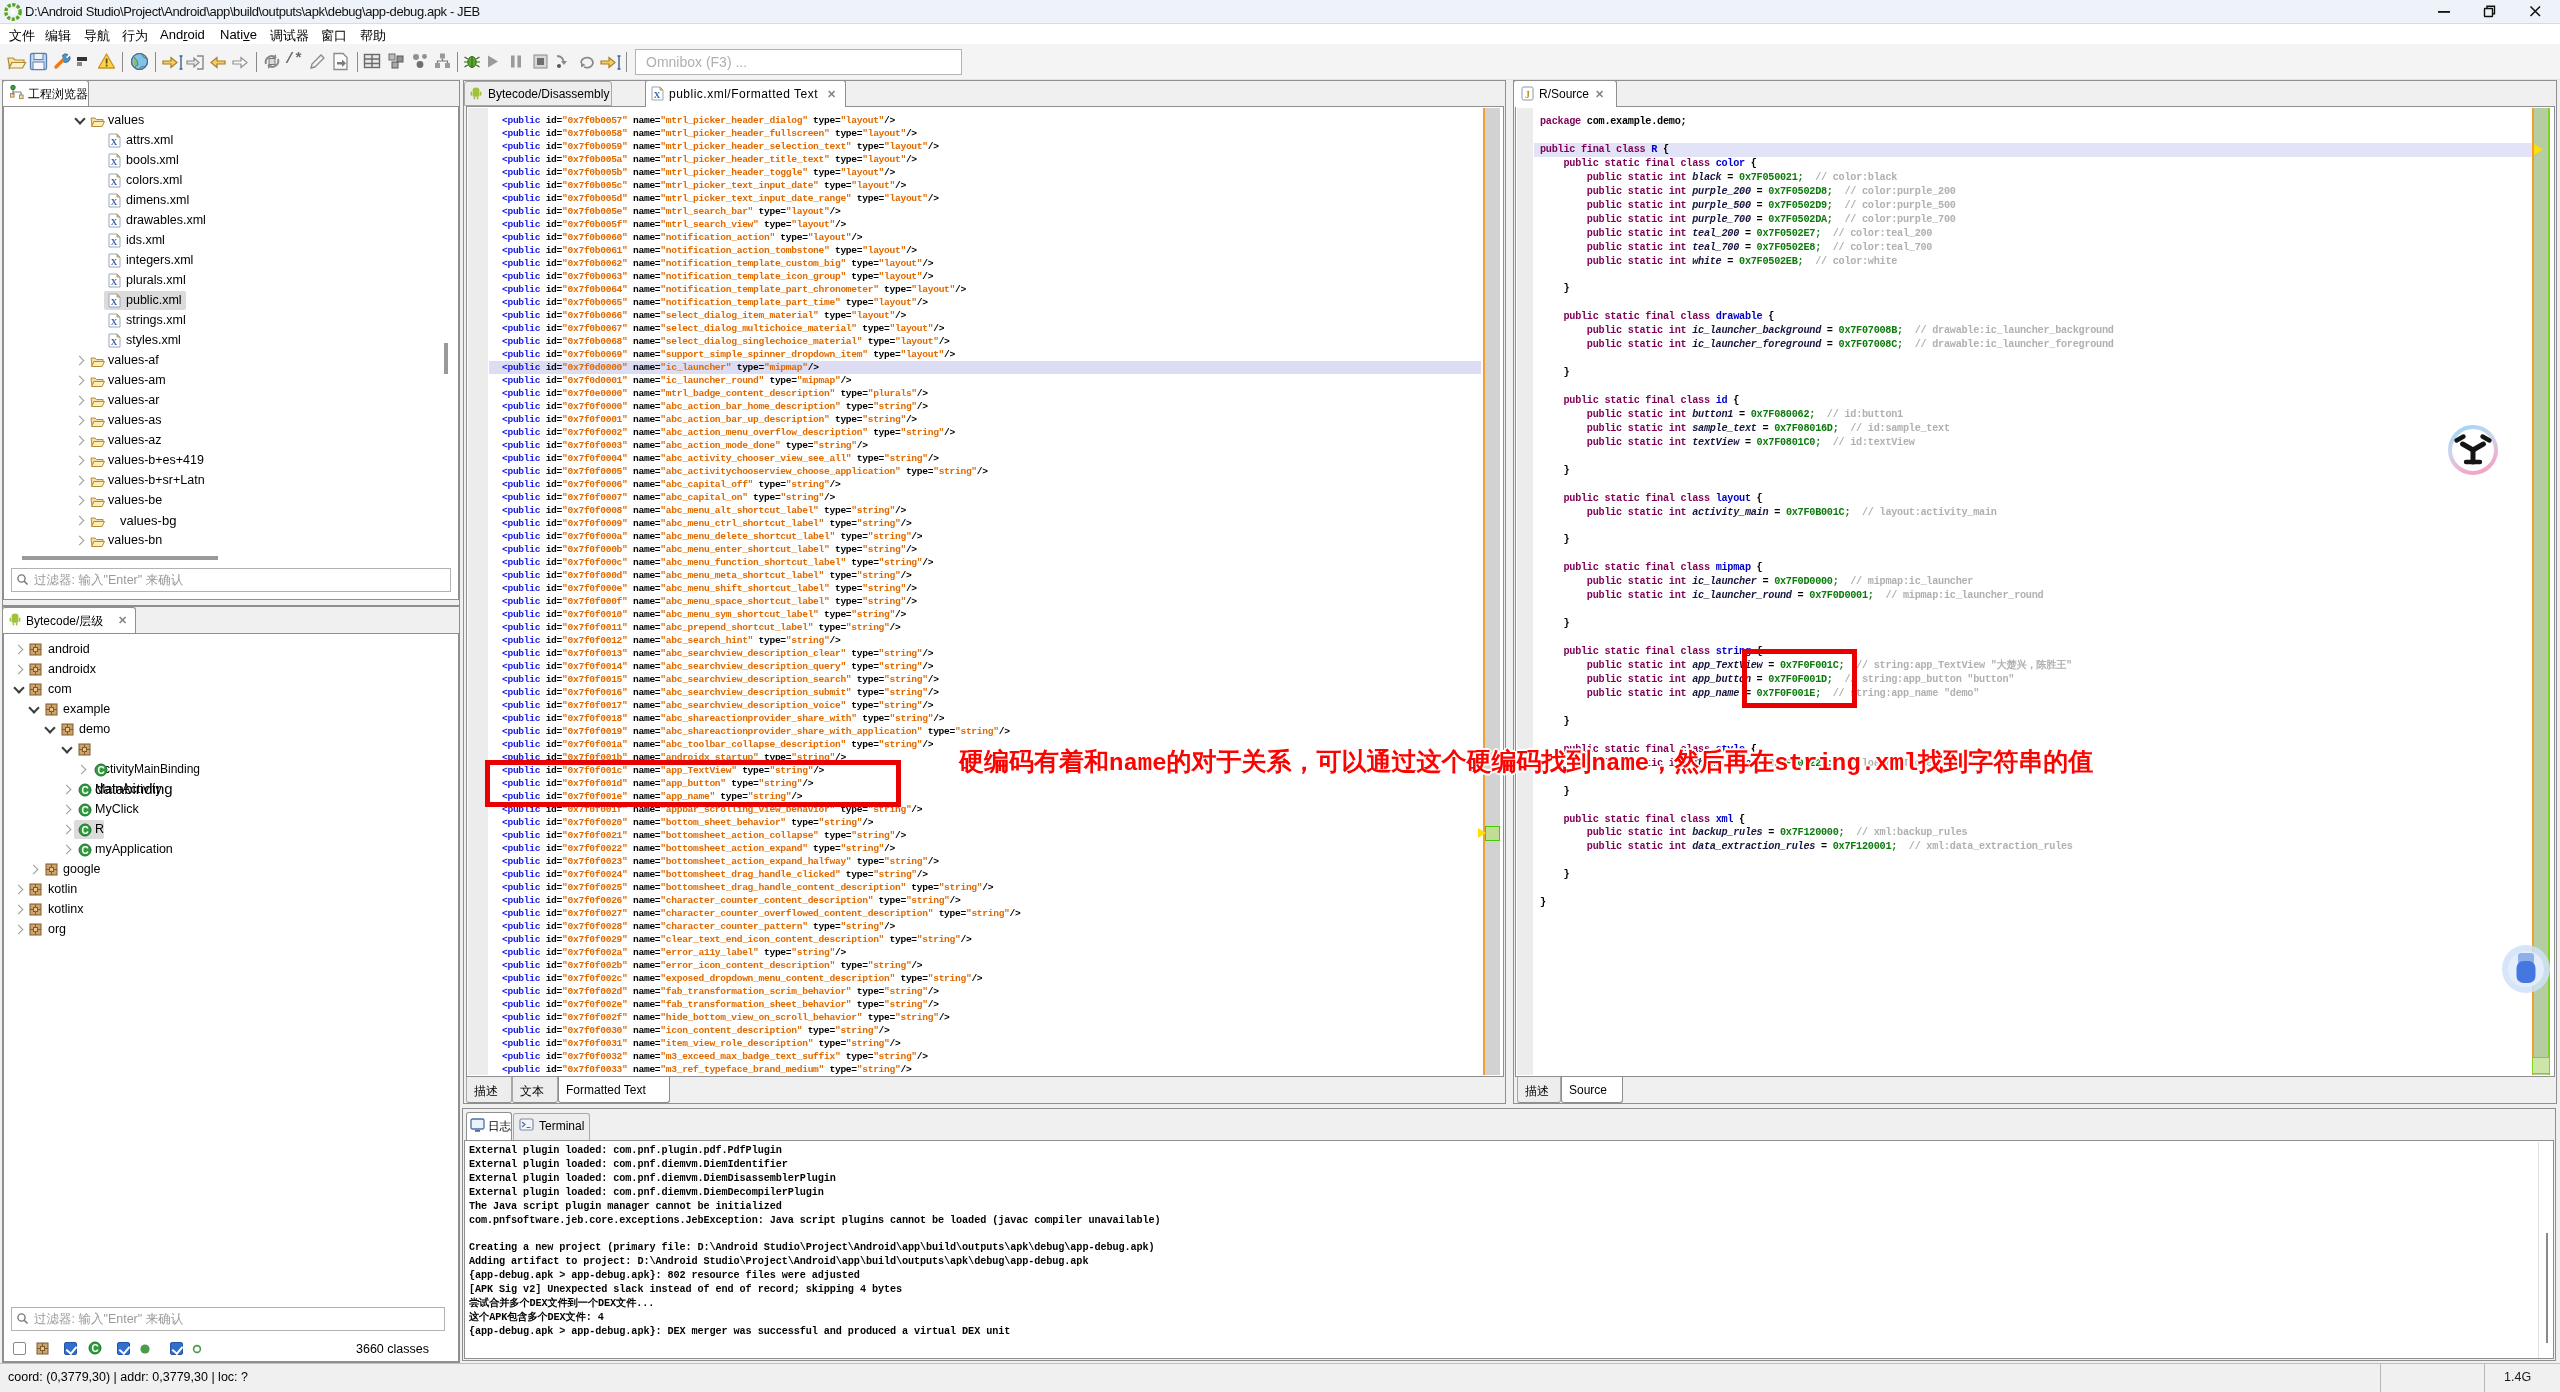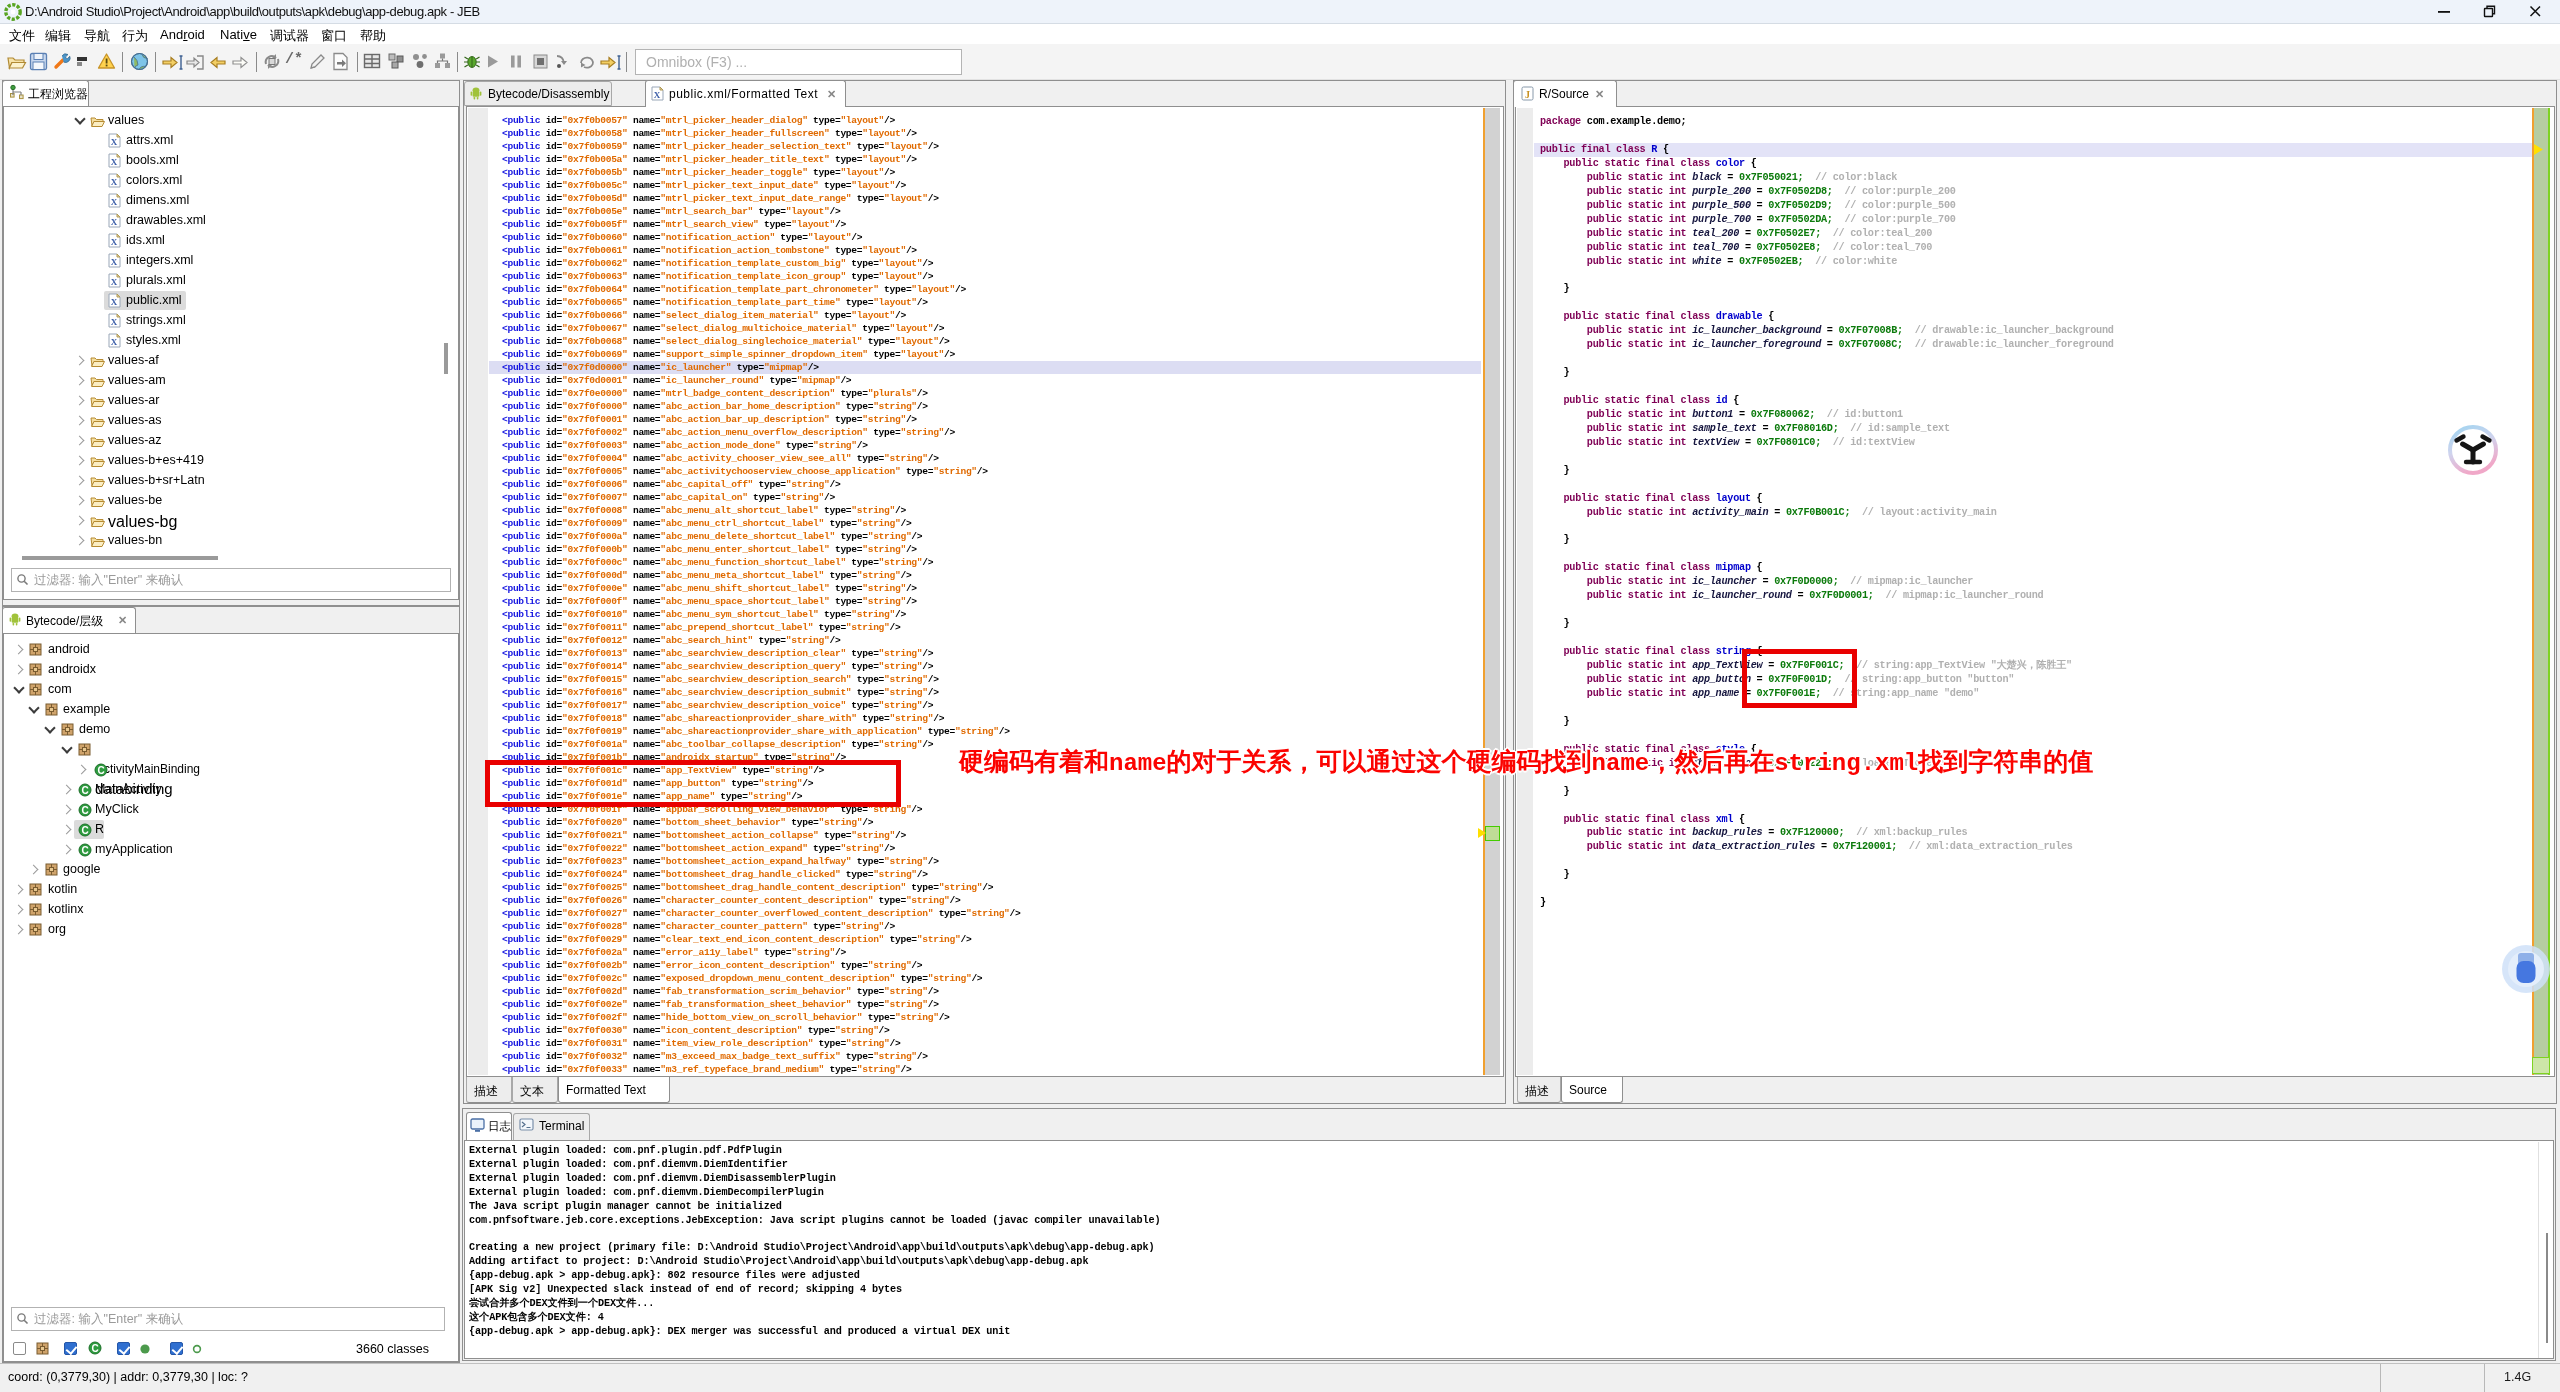--- a/index.html
+++ b/index.html
@@ -343,21 +343,21 @@
     <path d="M4 6.5 h10.5 L12 11.5 H1.6 Z" fill="#fbeec3" stroke="#b68b32" stroke-width="1"></path>
   </svg>
 <div class="abs" style="left:108px;top:493px;font-size:12.5px">values-be</div>
 <div class="trow" style="left:0;top:511px;width:440px">
     <span class="chev-r" style="left:76px;top:6px"></span>
   </div>
 <svg class="abs" style="left:90px;top:515px;z-index:5" width="15" height="12.0" viewBox="0 0 15 12.0">
     <path d="M1 3 h4 l1.5 1.5 H13 v2 H4 L2 11 Z" fill="#f5dfa0" stroke="#b68b32" stroke-width="1"></path>
     <path d="M4 6.5 h10.5 L12 11.5 H1.6 Z" fill="#fbeec3" stroke="#b68b32" stroke-width="1"></path>
   </svg>
-<div class="abs" style="left:108px;top:513px;font-size:16px">values-bg</div>
+<div class="abs" style="left:120px;top:513px;font-size:13px">values-bg</div>
 <div class="trow" style="left:0;top:531px;width:440px">
     <span class="chev-r" style="left:76px;top:6px"></span>
   </div>
 <svg class="abs" style="left:90px;top:535px;z-index:5" width="15" height="12.0" viewBox="0 0 15 12.0">
     <path d="M1 3 h4 l1.5 1.5 H13 v2 H4 L2 11 Z" fill="#f5dfa0" stroke="#b68b32" stroke-width="1"></path>
     <path d="M4 6.5 h10.5 L12 11.5 H1.6 Z" fill="#fbeec3" stroke="#b68b32" stroke-width="1"></path>
   </svg>
 <div class="abs" style="left:108px;top:533px;font-size:12.5px">values-bn</div>
 <div class="abs" style="left:444px;top:343px;width:4px;height:31px;background:#9a9a9a"></div>
 <div class="abs" style="left:22px;top:556px;width:196px;height:4px;background:#9a9a9a"></div>

